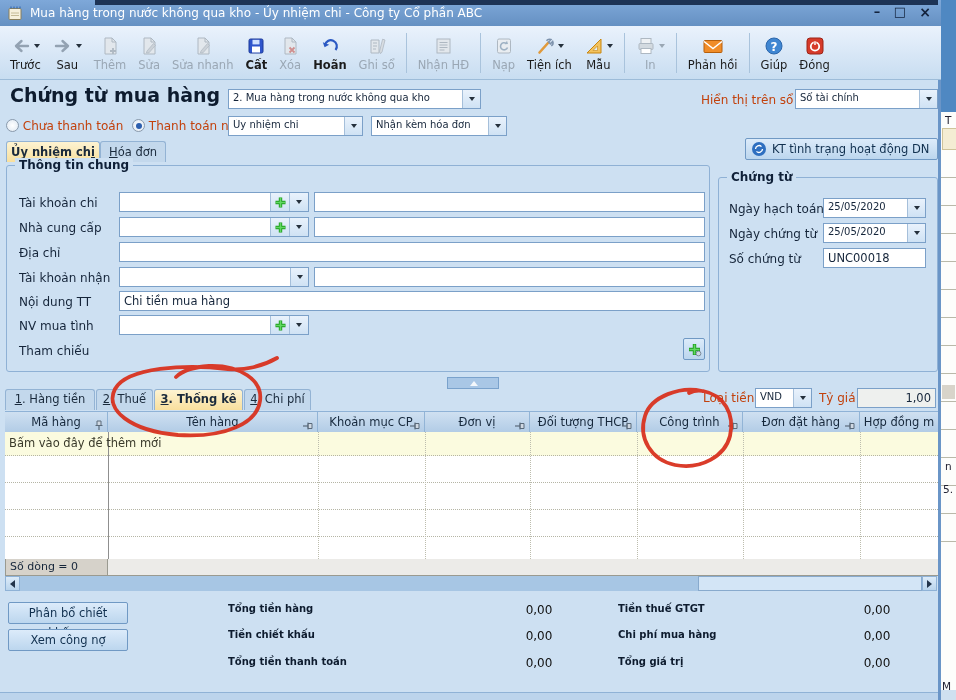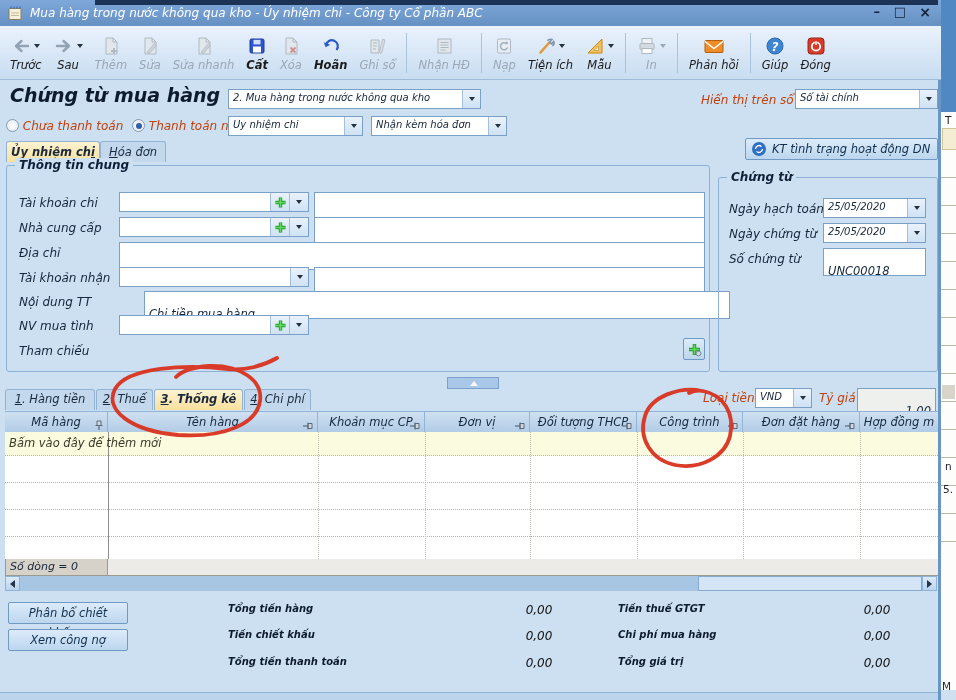--- a/index.html
+++ b/index.html
@@ -2,21 +2,21 @@
 <html><head>
 <meta charset="utf-8">
 <style>
   html,body{margin:0;padding:0;}
   body{font-family:"DejaVu Sans","Liberation Sans",sans-serif;font-size:12px;color:#15253a;}
   #stage{position:relative;width:956px;height:700px;overflow:hidden;background:#fff;}
   .abs{position:absolute;}
 
   
   .main{position:absolute;left:0;top:0;width:941px;height:700px;box-sizing:border-box;
-        border-right:3px solid #6a95c7;background:#cde0f2;font-style:italic;}
+        border-right:3px solid #6a95c7;background:#cde0f2;}
   .topdark{position:absolute;left:95px;top:0;width:843px;height:5px;background:#1d3355;z-index:30;}
 
   .titlebar{position:absolute;left:0;top:0;width:941px;height:26px;
             background:linear-gradient(#7ea8d9,#6590c2);}
   .titlebar .ttl{position:absolute;left:30px;top:0;line-height:26px;color:#fff;font-size:12px;white-space:nowrap;}
   .wbtn{position:absolute;top:3px;width:20px;height:19px;text-align:center;line-height:18px;
         color:#13233d;font-weight:bold;font-size:13px;cursor:default;}
 
   
   .toolbar{position:absolute;left:0;top:26px;width:941px;height:54px;box-sizing:border-box;
@@ -40,21 +40,21 @@
 
   .combo{position:absolute;height:20px;background:#fff;border:1px solid #7ba0c8;box-sizing:border-box;}
   .combo .cval{position:absolute;left:4px;top:2px;right:20px;font-size:10px;white-space:nowrap;overflow:hidden;}
   .cbtn{position:absolute;right:0;top:0;bottom:0;width:17px;
         background:linear-gradient(#e9f2fc,#cfe2f4);border-left:1px solid #a5bfda;
         display:flex;align-items:center;justify-content:center;}
   .cbtn2{position:absolute;right:0;top:0;bottom:0;width:38px;display:flex;}
   .cbtn2 .seg{flex:1;background:linear-gradient(#e9f2fc,#cfe2f4);border-left:1px solid #a5bfda;
         display:flex;align-items:center;justify-content:center;}
   .tfield{position:absolute;height:20px;background:#fff;border:1px solid #7ba0c8;box-sizing:border-box;
-          font-size:11.5px;line-height:18px;padding:13px 4px;white-space:nowrap;overflow:hidden;}
+          font-size:11.5px;line-height:18px;padding:0 4px;white-space:nowrap;overflow:hidden;}
 
   .radio{width:11px;height:11px;border-radius:50%;border:1px solid #87a,;border:1px solid #8a9aac;
          background:radial-gradient(#fff,#dde7f1);display:inline-block;vertical-align:-2px;}
   .radio.on{position:relative;}
   .radio.on::after{content:'';position:absolute;left:2.5px;top:2.5px;width:6px;height:6px;border-radius:50%;background:#2d5fae;}
 
   .doctab{position:absolute;top:61px;height:21px;box-sizing:border-box;text-align:center;
           line-height:20px;font-size:11.5px;border:1px solid #93b3d4;border-bottom:none;
           border-radius:3px 3px 0 0;background:#c3d8ec;color:#1a2a3c;}
   .doctab.active{background:linear-gradient(#fdf3d2,#f8df9d);font-weight:bold;}
@@ -405,21 +405,21 @@
         <span class="frow-label" style="left:12px;top:105px;">Tài khoản nhận</span>
         <div class="combo" style="left:112px;top:101px;width:190px;">
           <span class="cval"></span>
           <span class="cbtn">
               <span class="car"></span>
             </span>
         </div>
         <div class="tfield" style="left:307px;top:101px;width:391px;"></div>
 
         <span class="frow-label" style="left:12px;top:129px;">Nội dung TT</span>
-        <div class="tfield" style="left:112px;top:125px;width:586px;margin-left:25px;">Chi tiền mua hàng</div>
+        <div class="tfield" style="left:112px;top:125px;width:586px;">Chi tiền mua hàng</div>
 
         <span class="frow-label" style="left:12px;top:153px;">NV mua tình</span>
         <div class="combo" style="left:112px;top:149px;width:190px;">
           <span class="cval" style="right:40px;"></span>
           <span class="cbtn2">
               <span class="seg">
                 <svg width="13" height="13">
                   <path d="M6.5 1.5v10M1.5 6.5h10" stroke="#1d9e1d" stroke-width="3.4"></path>
                   <path d="M6.5 2v9M2 6.5h9" stroke="#62d862" stroke-width="1.6"></path>
                 </svg>

